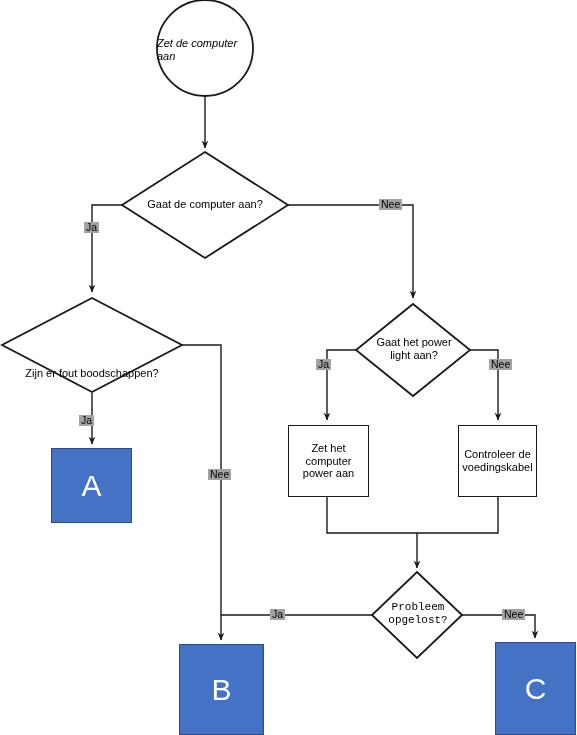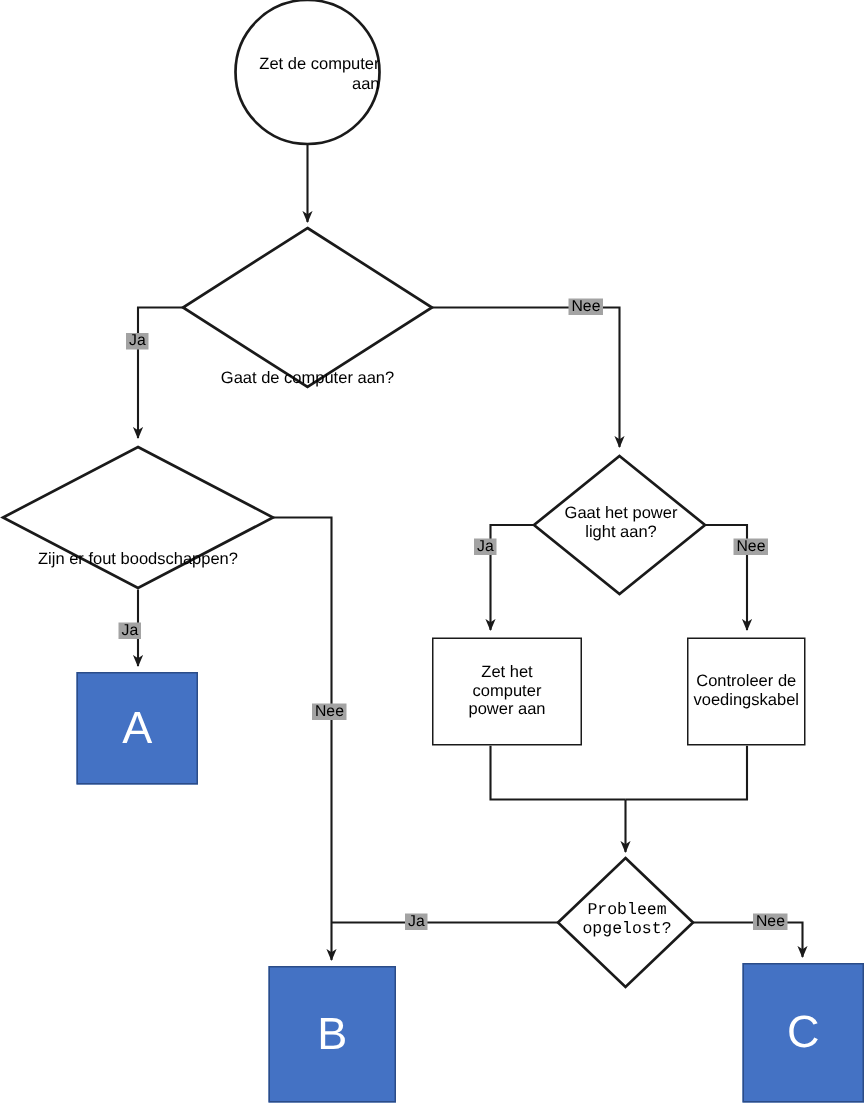--- a/index.html
+++ b/index.html
@@ -6,21 +6,21 @@
   body{width:577px;height:735px;font-family:"Liberation Sans",sans-serif;overflow:hidden;}
   #canvas{position:relative;width:577px;height:735px;background:#fff;}
   svg#wires{position:absolute;left:0;top:0;width:577px;height:735px;}
   .node{position:absolute;box-sizing:border-box;display:flex;align-items:center;justify-content:center;text-align:center;}
   .shape-text{display:block;line-height:1.18;color:#000;font-size:11px;}
   .terminal{background:#4472C4;border:1px solid #2b4c88;color:#ffffff;}
   .terminal .shape-text{color:#fff;font-size:30px;line-height:1;}
   .process{background:#ffffff;border:1.3px solid #1a1a1a;}
   .edge-label{position:absolute;font-size:10.5px;color:#000;background:#a3a3a3;padding:0 2px;white-space:nowrap;line-height:1;text-align:right;}
   .dlabel{position:absolute;text-align:center;font-size:11px;color:#000;line-height:1.18;pointer-events:none;}
-  .clabel{position:absolute;text-align:right;font-size:11px;color:#000;line-height:1.18;pointer-events:none;}
+  .clabel{position:absolute;text-align:left;font-size:11px;color:#000;line-height:1.18;pointer-events:none;font-style:italic;}
 </style>
 </head>
 <body>
 
 <div id="canvas">
 
   <svg id="wires" viewBox="0 0 577 735">
     <defs>
       <marker id="ah" markerWidth="9" markerHeight="9" refX="7.4" refY="3.4" orient="auto" markerUnits="userSpaceOnUse">
         <path d="M0,0 L8,3.4 L0,6.8 L2.3,3.4 z" fill="#1a1a1a"></path>
@@ -55,35 +55,35 @@
       <ellipse cx="205" cy="48" rx="48" ry="48"></ellipse>
       <polygon points="205,152 288,205 205,258 122,205"></polygon>
       <polygon points="92,298 182,345 92,392 2,345"></polygon>
       <polygon points="413,304 470,350 413,396 356,350"></polygon>
       <polygon points="417,572 462,615 417,658 372,615"></polygon>
     </g>
   </svg>
 
   <div class="clabel" style="left:157px;top:37px;width:96px;">Zet de computer aan</div>
 
-  <div class="dlabel" style="left:125px;top:198px;width:160px;margin-top:48px;">Gaat de computer aan?</div>
+  <div class="dlabel" style="left:125px;top:198px;width:160px;">Gaat de computer aan?</div>
 
   <div class="dlabel" style="left:7px;top:338px;width:170px;margin-top:29px;">Zijn er fout boodschappen?</div>
 
   <div class="dlabel" style="left:358px;top:336px;width:112px;">
     <span>Gaat het power</span><br>
     <span>light aan?</span>
   </div>
 
   <div class="dlabel" style="left:374px;top:601px;width:88px;font-family:Liberation Mono, monospace;">
     <span>Probleem</span><br>
     <span>opgelost?</span>
   </div>
 
-  <div class="node process" style="left:288px;top:425px;width:100px;height:72px;">
+  <div class="node process" style="left:288px;top:425px;width:81px;height:72px;">
     <span class="shape-text">
       <span>Zet het</span><br>
       <span>computer</span><br>
       <span>power aan</span>
     </span>
   </div>
 
   <div class="node process" style="left:458px;top:425px;width:79px;height:72px;justify-content:center;">
     <span class="shape-text">
       <span>Controleer de</span><br>

